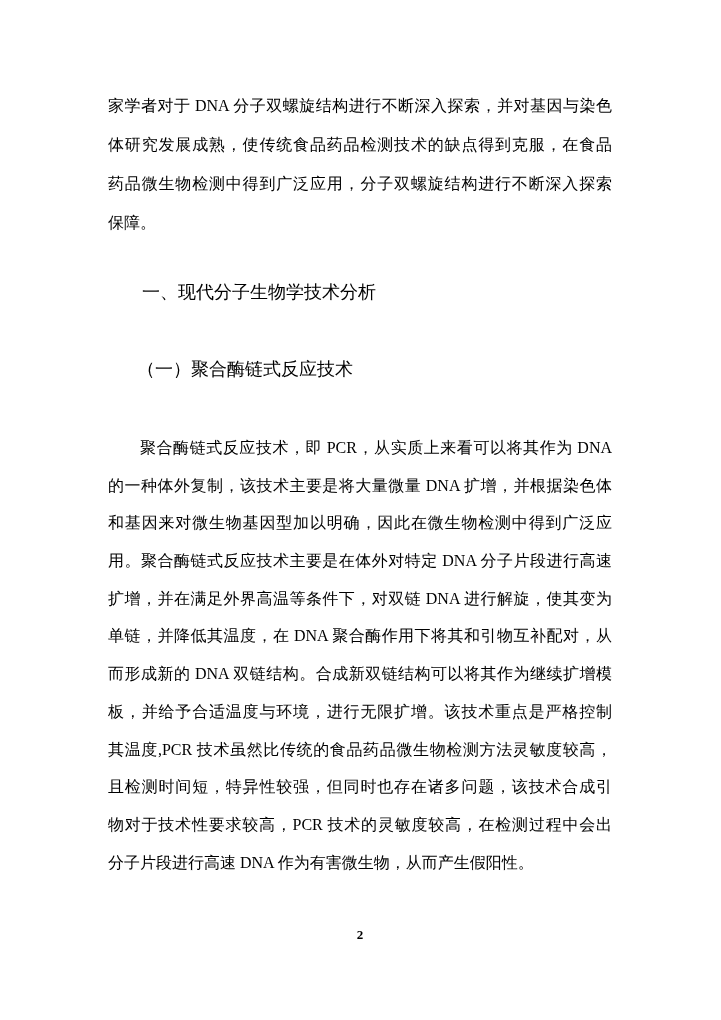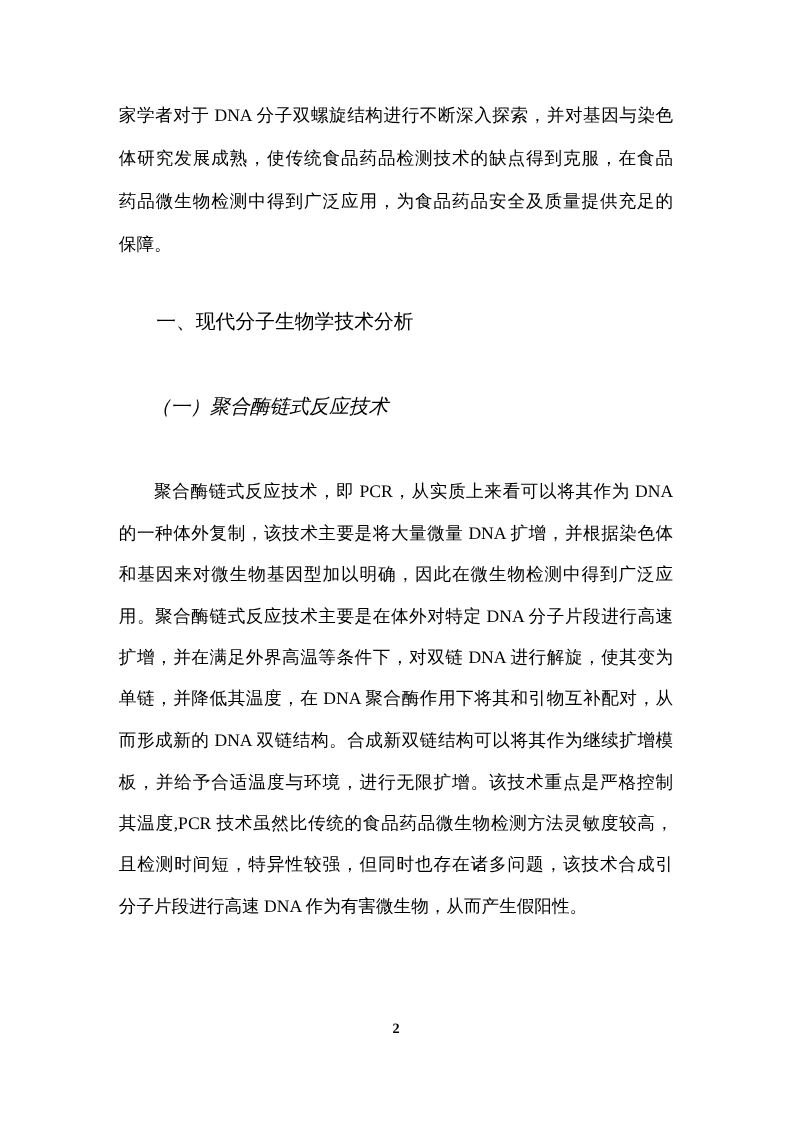--- a/index.html
+++ b/index.html
@@ -47,21 +47,20 @@
     margin: 0;
     overflow: hidden;
   }
   .heading {
     margin-top: 31px;
     text-indent: 34px;
   }
   .subheading {
     margin-top: 39px;
     text-indent: 29px;
-    font-style: italic;
   }
   .para-body { margin-top: 41px; font-family: Liberation Serif, serif; }
   .footer {
     position: absolute;
     left: 108px;
     right: 109px;
     top: 925px;
     height: 20px;
     text-align: center;
   }
@@ -72,39 +71,40 @@
   }
 </style>
 </head>
 <body>
 
 <div class="page">
 
   <div class="para para-cont justify-lines">
       <div class="line first">家学者对于 DNA 分子双螺旋结构进行不断深入探索，并对基因与染色</div>
       <div class="line">体研究发展成熟，使传统食品药品检测技术的缺点得到克服，在食品</div>
-      <div class="line">药品微生物检测中得到广泛应用，为食品药品安全及质量提供充足的</div>
+      <div class="line">药品微生物检测中得到广泛应用，分子双螺旋结构进行不断深入探索</div>
       <div class="line last">保障。</div>
     </div>
 
   <h2 class="heading">一、现代分子生物学技术分析</h2>
 
   <h3 class="subheading">（一）聚合酶链式反应技术</h3>
 
   <div class="para para-body justify-lines indent-first">
       <div class="line first">聚合酶链式反应技术，即 PCR，从实质上来看可以将其作为 DNA</div>
       <div class="line">的一种体外复制，该技术主要是将大量微量 DNA 扩增，并根据染色体</div>
       <div class="line">和基因来对微生物基因型加以明确，因此在微生物检测中得到广泛应</div>
       <div class="line">用。聚合酶链式反应技术主要是在体外对特定 DNA 分子片段进行高速</div>
       <div class="line">扩增，并在满足外界高温等条件下，对双链 DNA 进行解旋，使其变为</div>
       <div class="line">单链，并降低其温度，在 DNA 聚合酶作用下将其和引物互补配对，从</div>
       <div class="line">而形成新的 DNA 双链结构。合成新双链结构可以将其作为继续扩增模</div>
       <div class="line">板，并给予合适温度与环境，进行无限扩增。该技术重点是严格控制</div>
       <div class="line">其温度,PCR 技术虽然比传统的食品药品微生物检测方法灵敏度较高，</div>
       <div class="line">且检测时间短，特异性较强，但同时也存在诸多问题，该技术合成引</div>
+      <div class="line">物对于技术性要求较高，PCR 技术的灵敏度较高，在检测过程中会出</div>
       <div class="line last">分子片段进行高速 DNA 作为有害微生物，从而产生假阳性。</div>
     </div>
 
   <div class="footer">
     <span class="page-number">2</span>
   </div>
 
 </div>
 
 </body></html>

